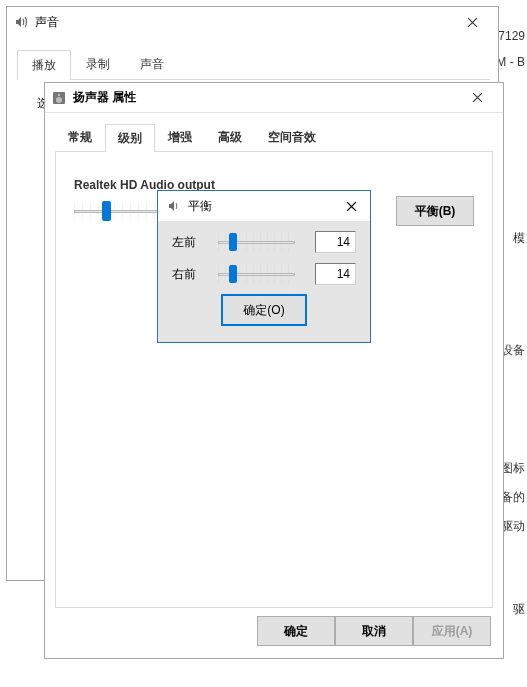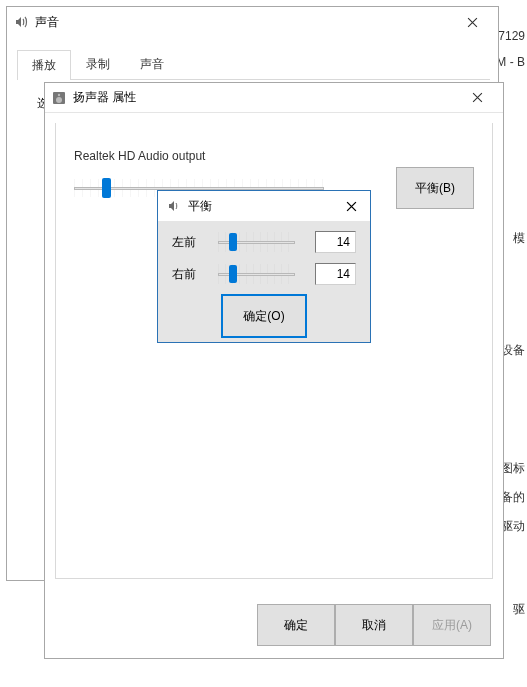--- a/index.html
+++ b/index.html
@@ -43,21 +43,21 @@
     background: #fff;
     border-color: #d9d9d9;
     top: 1px;
     text-align: center;
   }
   #sound-win .inner-label {
     position: absolute; left: 30px; top: 58px; color: #000;
   }
 
   
-  #prop-win { left: 44px; top: 82px; width: 460px; height: 577px; }
+  #prop-win { left: 44px; top: 82px; width: 460px; height: 577px; font-weight: bold; }
   #prop-win .titlebar { border-bottom: 1px solid #e5e5e5; }
   #prop-win .client {
     position: relative; padding: 10px 10px 0 10px;
   }
 
   .tabstrip2 {
     display: flex; border-bottom: 1px solid #d9d9d9;
   }
   .tab2 {
     padding: 5px 12px;
@@ -95,21 +95,21 @@
   .slider .tick-area {
     position: absolute; left: 0; right: 0; top: 2px; bottom: 2px;
     background: repeating-linear-gradient(90deg, rgba(180,180,180,.35) 0 1px, transparent 1px 8px);
     opacity: .35;
   }
   .slider .thumb {
     position: absolute; width: 9px; height: 20px; top: 1px;
     background: #0078d7; border-radius: 2px;
   }
   .btn {
-    min-width: 78px; height: 42px;
+    min-width: 78px; height: 30px;
     background: #e1e1e1;
     border: 1px solid #adadad;
     color: #000;
     display: inline-flex; align-items: center; justify-content: center;
     cursor: pointer; padding: 0 12px;
   }
   .btn.disabled { color: #9c9c9c; cursor: default; }
   .btn.default { border: 1px solid #0078d7; outline: 1px solid #0078d7; }
 
   
@@ -214,20 +214,27 @@
         </svg>
     </span>
     <span class="title-text">扬声器 属性</span>
     <span class="close-x">
       <svg viewBox="0 0 10 10">
           <path stroke="#333" stroke-width="1" d="M1 1l8 8M9 1l-8 8"></path>
         </svg>
     </span>
   </div>
   <div class="client">
+    <div class="tabstrip2">
+      <div class="tab2">常规</div>
+      <div class="tab2 active">级别</div>
+      <div class="tab2">增强</div>
+      <div class="tab2">高级</div>
+      <div class="tab2">空间音效</div>
+    </div>
     <div class="tab-panel">
       <div class="sec-title">Realtek HD Audio output</div>
       <div class="slider-row">
         <div class="slider">
           <div class="tick-area"></div>
           <div class="track"></div>
           <div class="thumb" style="left:11%;"></div>
         </div>
         <div style="flex:1"></div>
         <div class="btn">平衡(B)</div>

